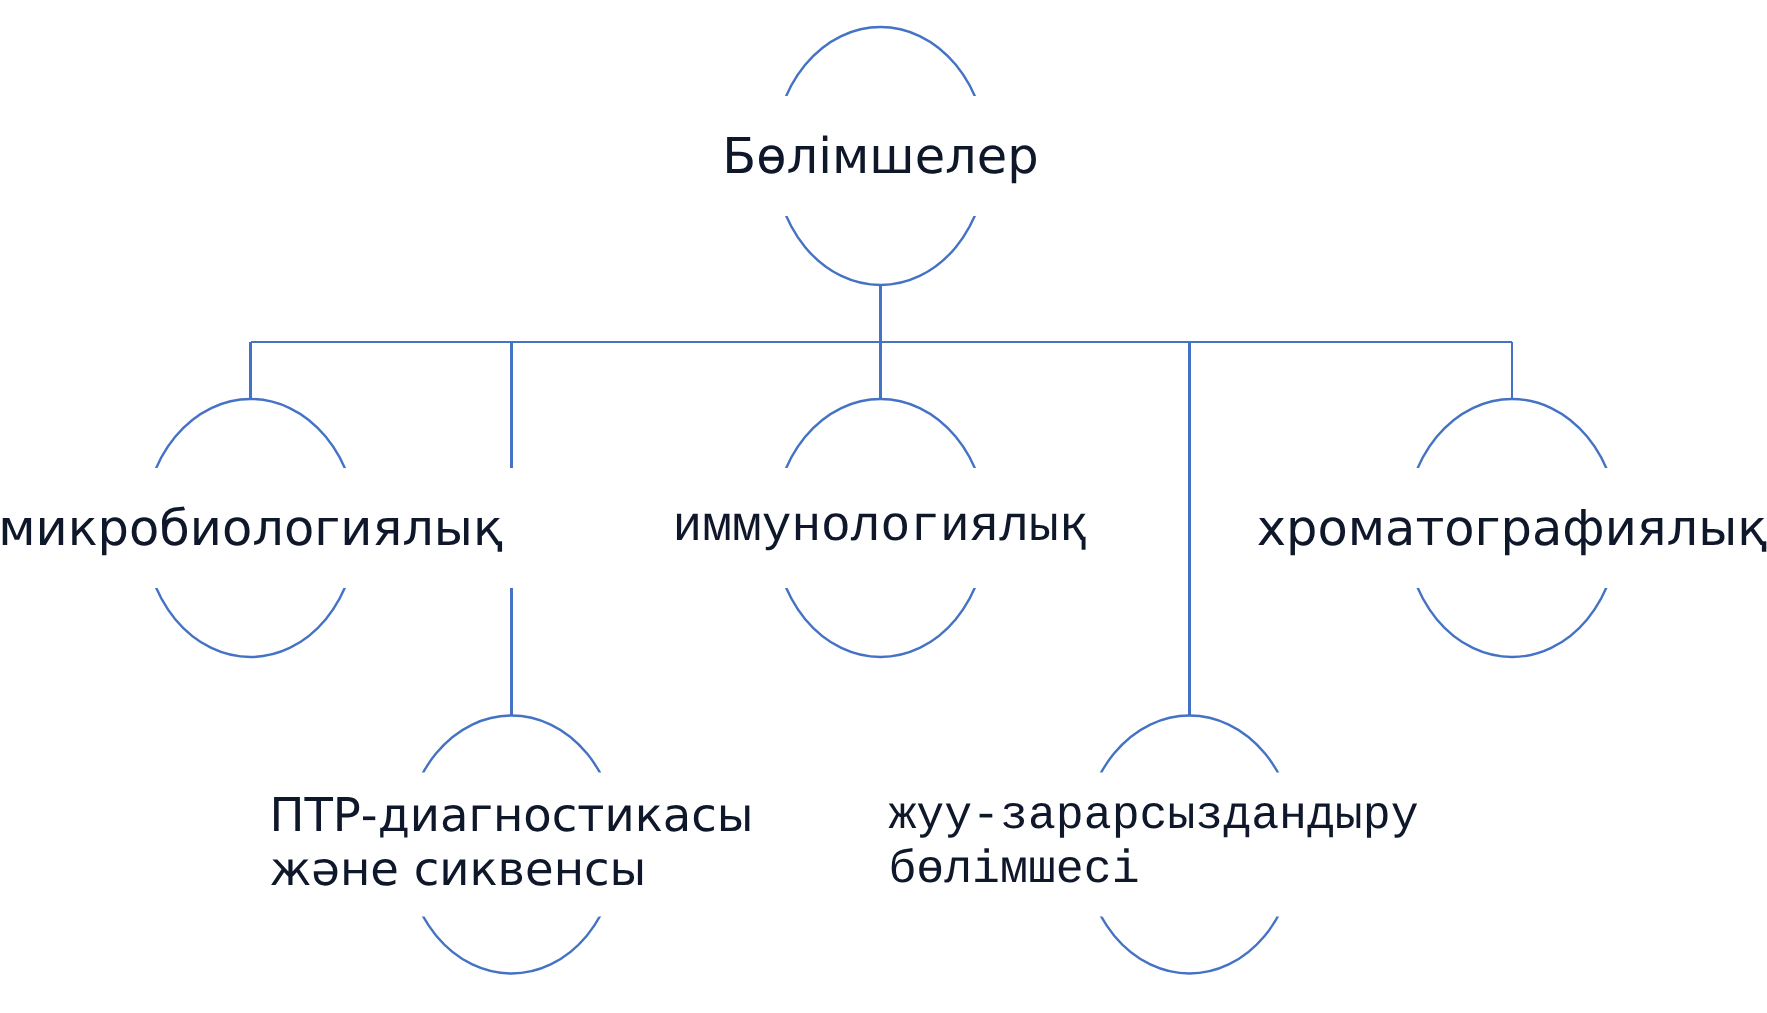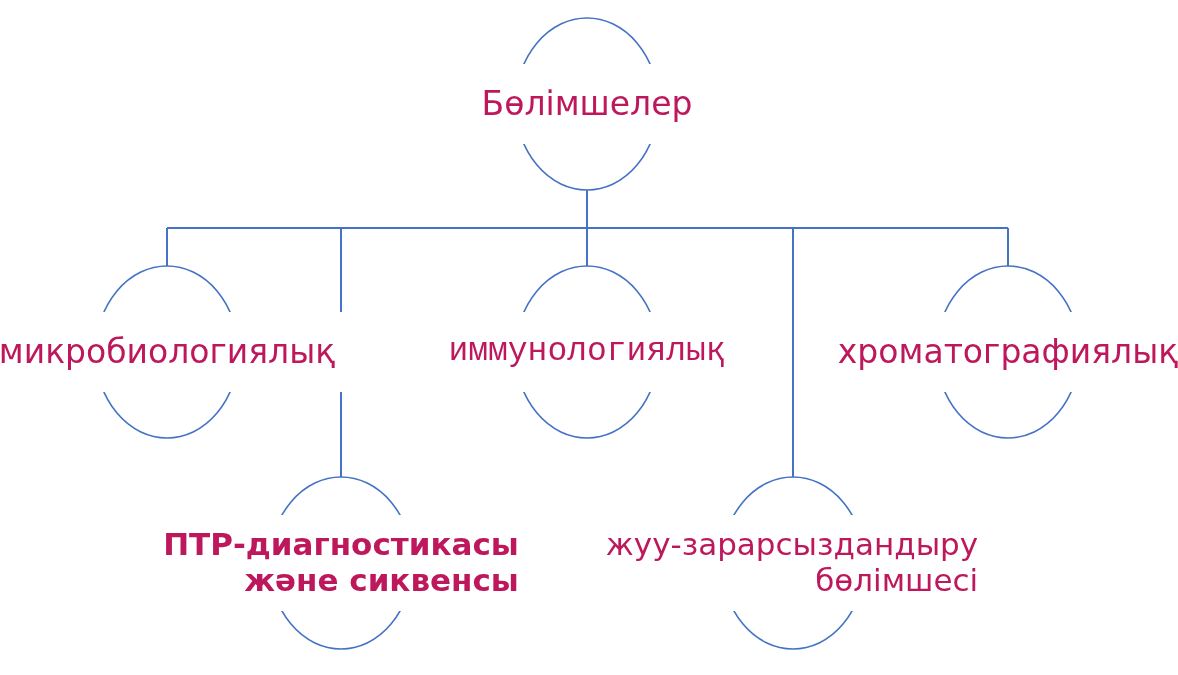--- a/index.html
+++ b/index.html
@@ -29,22 +29,22 @@
     left: 0;
     top: 0;
     width: 1178px;
     height: 675px;
   }
   .node {
     position: absolute;
     display: flex;
     align-items: center;
     justify-content: center;
-    text-align: right;
-    color: #be185d;
+    text-align: left;
+    color: #0f172a;
     background: #ffffff;
     line-height: 1.15;
     white-space: pre;
     letter-spacing: 0px;
   }
   .node-l1 {
     font-size: 33px;
   }
   .node-l2 {
     font-size: 33px;
@@ -75,19 +75,19 @@
       <ellipse cx="1008" cy="352" rx="71" ry="86" fill="none" stroke="#4472C4" stroke-width="1.6"></ellipse>
       <ellipse cx="341" cy="563" rx="71" ry="86" fill="none" stroke="#4472C4" stroke-width="1.6"></ellipse>
       <ellipse cx="793" cy="563" rx="71" ry="86" fill="none" stroke="#4472C4" stroke-width="1.6"></ellipse>
     </svg>
 
   <div id="labels">
       <div class="node node-l1" style="left: 442px; top: 64px; width: 290px; height: 80px;">Бөлімшелер</div>
       <div class="node node-l2" style="left: -9px; top: 312px; width: 352px; height: 80px;">микробиологиялық</div>
       <div class="node node-l2" style="left: 427px; top: 312px; width: 320px; height: 80px; font-family: Liberation Mono, monospace;">иммунологиялық</div>
       <div class="node node-l2" style="left: 834px; top: 312px; width: 348px; height: 80px;">хроматографиялық</div>
-      <div class="node node-l3" style="left: 171px; top: 515px; width: 340px; height: 96px; font-weight: bold;">ПТР-диагностикасы
+      <div class="node node-l3" style="left: 171px; top: 515px; width: 340px; height: 96px;">ПТР-диагностикасы
 және сиквенсы</div>
-      <div class="node node-l3" style="left: 594px; top: 515px; width: 396px; height: 96px;">жуу-зарарсыздандыру
+      <div class="node node-l3" style="left: 571px; top: 515px; width: 396px; height: 96px; font-family: Liberation Mono, monospace;">жуу-зарарсыздандыру
 бөлімшесі</div>
     </div>
 
 </div>
 
 </body></html>

